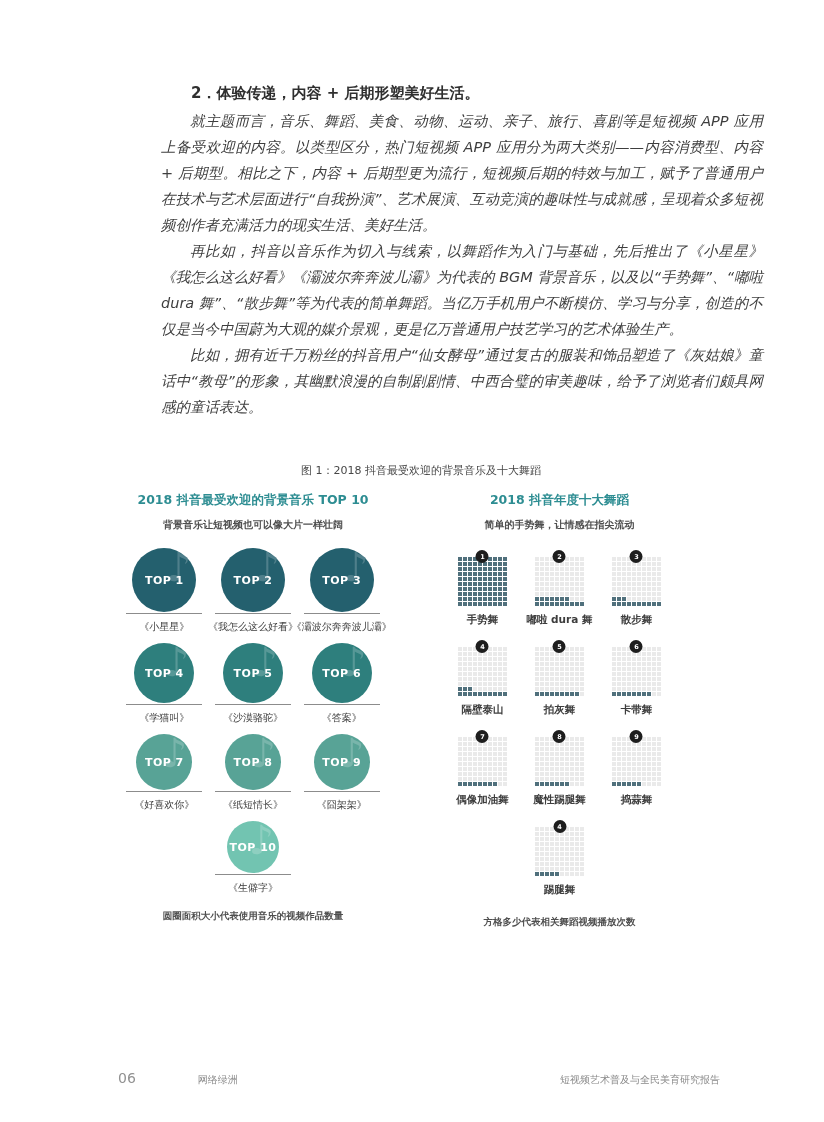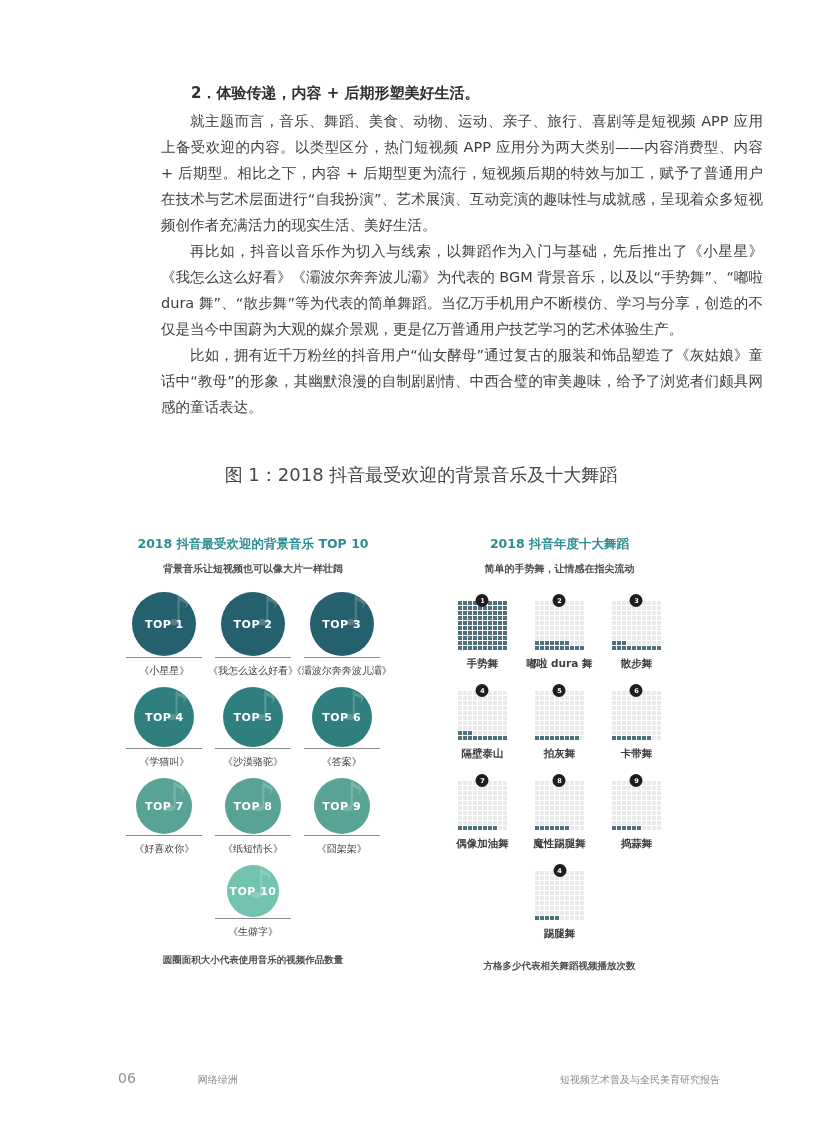--- a/index.html
+++ b/index.html
@@ -2,26 +2,26 @@
 <html><head>
 <meta charset="utf-8">
 <style>
   html,body { margin:0; padding:0; background:#ffffff; }
   .page {
     position:relative; width:824px; height:1122px; background:#ffffff;
     font-family:"DejaVu Sans","Liberation Sans",sans-serif; overflow:hidden;
   }
   .content { position:absolute; left:120px; top:84px; width:602px;margin-left:41px; }
   .heading { font-size:15px; font-weight:bold; color:#2f2f2f; margin:0 0 5px 0; text-indent:2em; }
-  .para { font-size:14.5px; color:#3e3e3e; line-height:26px; text-align:justify; text-indent:2em; margin:0; }
+  .para { font-size:14.5px; color:#3e3e3e; line-height:26px; text-align:justify; text-indent:2em; margin:0;font-style:italic; }
   .figure-caption {
     position:absolute; left:118px; top:463px; width:606px; text-align:center;
-    font-size:18px; color:#474747;
+    font-size:11px; color:#474747;
   }
-  .figure { position:absolute; top:536px; left:120px; display:flex; }
+  .figure { position:absolute; top:492px; left:120px; display:flex; }
   .music-chart { width:266px; }
   .dance-chart { width:231px; margin-left:58px; }
   .chart-title { text-align:center; font-weight:bold; font-size:12.5px; color:#2d8d92; white-space:nowrap; }
   .chart-subtitle { text-align:center; font-weight:bold; font-size:10px; color:#4f4f4f; margin-top:9px; white-space:nowrap; }
   .music-grid { display:flex; flex-wrap:wrap; margin-top:16px; }
   .music-item { width:33.33%; display:flex; flex-direction:column; align-items:center; margin-bottom:9px; }
   .music-item.full { width:100%; }
   .circle {
     border-radius:50%; display:flex; align-items:center; justify-content:center;
     position:relative; overflow:hidden;

